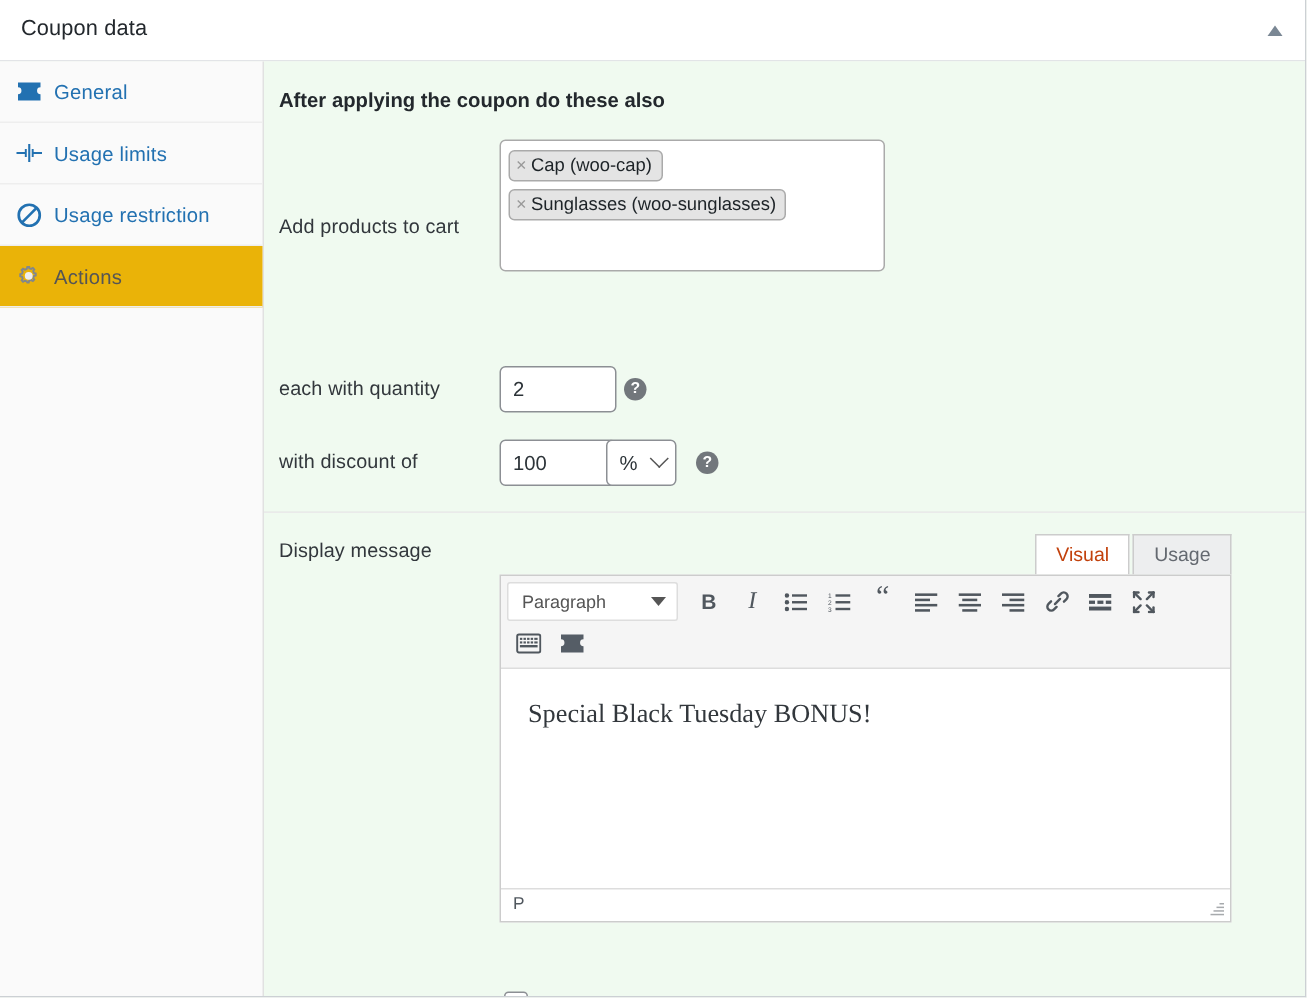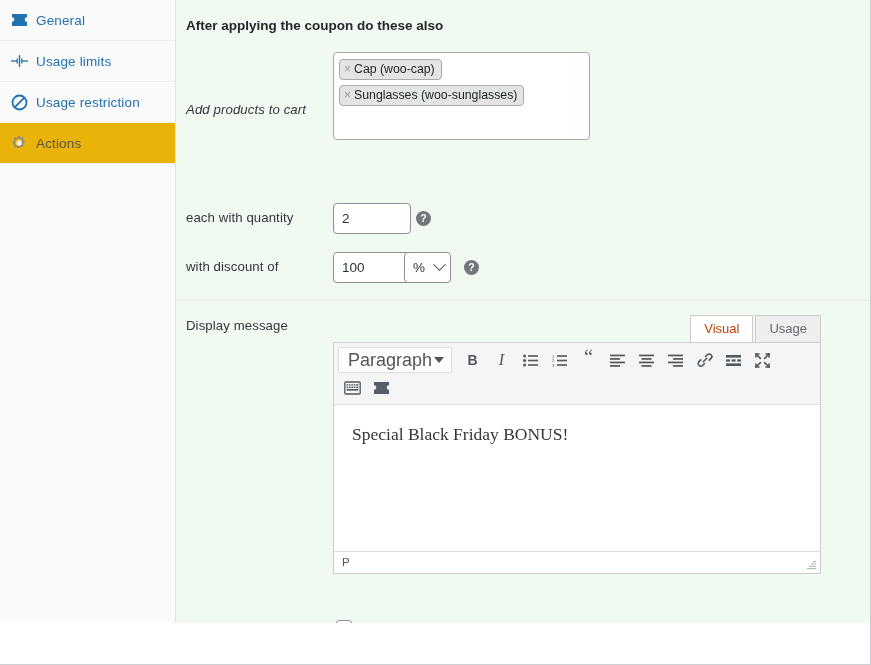--- a/index.html
+++ b/index.html
@@ -246,21 +246,21 @@
   .format-select {
     background: #fff;
     border: 1px solid #ddd;
     border-radius: 2px;
     height: 26px;
     width: 114px;
     display: flex;
     align-items: center;
     justify-content: space-between;
     padding: 0 7px 0 9px;
-    font-size: 18px;
+    font-size: 12px;
     color: #555;
     cursor: pointer;
     margin-right: 6px;
   }
   .caret-down {
     width: 0; height: 0;
     border-left: 5px solid transparent;
     border-right: 5px solid transparent;
     border-top: 6px solid #555;
   }
@@ -320,20 +320,28 @@
     font-style: italic;
     color: #32373c;
   }
 </style>
 </head>
 <body>
 
 <div id="screen">
   <div class="postbox">
 
+    <div class="panel-header">
+      <div class="panel-title">Coupon data</div>
+      <div class="collapse-toggle">
+        <svg width="20" height="18" viewBox="0 0 20 18">
+          <path d="M10 5 L15 12 L5 12 Z" fill="#7a8794"></path>
+        </svg>
+      </div>
+    </div>
 
     <div class="panel-body">
 
       <ul class="coupon-tabs">
 
         <li class="tab-item">
           <span class="tab-icon">
             <svg width="17" height="14" viewBox="0 0 17 14">
               <path d="M1 1 h15 v3.2 a2.3 2.3 0 0 0 0 4.6 V13 H1 V8.8 a2.3 2.3 0 0 0 0-4.6 Z" fill="#2271b1"></path>
             </svg>
@@ -373,21 +381,21 @@
           </span>
           <span class="tab-label">Actions</span>
         </li>
       </ul>
 
       <div class="options-panel">
 
         <div class="section-heading">After applying the coupon do these also</div>
 
         <div class="form-row" style="top:52px; height:88px;">
-          <div class="row-label" style="top:50px;font-style:italic;">Add products to cart</div>
+          <div class="row-label" style="top:50px;">Add products to cart</div>
           <div class="select2-box">
             <span class="s2-tag">
               <span class="s2-x">×</span><span>Cap (woo-cap)</span>
             </span>
             <br>
             <span class="s2-tag">
               <span class="s2-x">×</span><span>Sunglasses (woo-sunglasses)</span>
             </span>
           </div>
         </div>
@@ -542,21 +550,21 @@
                   </div>
                   <div class="mce-btn">
                     <svg width="17" height="14" viewBox="0 0 17 14">
                       <path d="M1 1 h15 v3.2 a2.3 2.3 0 0 0 0 4.6 V13 H1 V8.8 a2.3 2.3 0 0 0 0-4.6 Z" fill="#555d66"></path>
                     </svg>
                   </div>
                 </div>
               </div>
 
               <div class="editor-area">
-                <div class="editor-text">Special Black Friday BONUS!</div>
+                <div class="editor-text">Special Black Tuesday BONUS!</div>
               </div>
 
               <div class="editor-statusbar">
                 <span class="path-text">P</span>
                 <span class="resize-grip">
                   <svg width="12" height="12" viewBox="0 0 12 12">
                     <g fill="#a7aaad">
                       <rect x="8" y="2" width="3" height="1"></rect>
                       <rect x="6" y="4.4" width="5" height="1"></rect>
                       <rect x="4" y="6.8" width="7" height="1"></rect>

